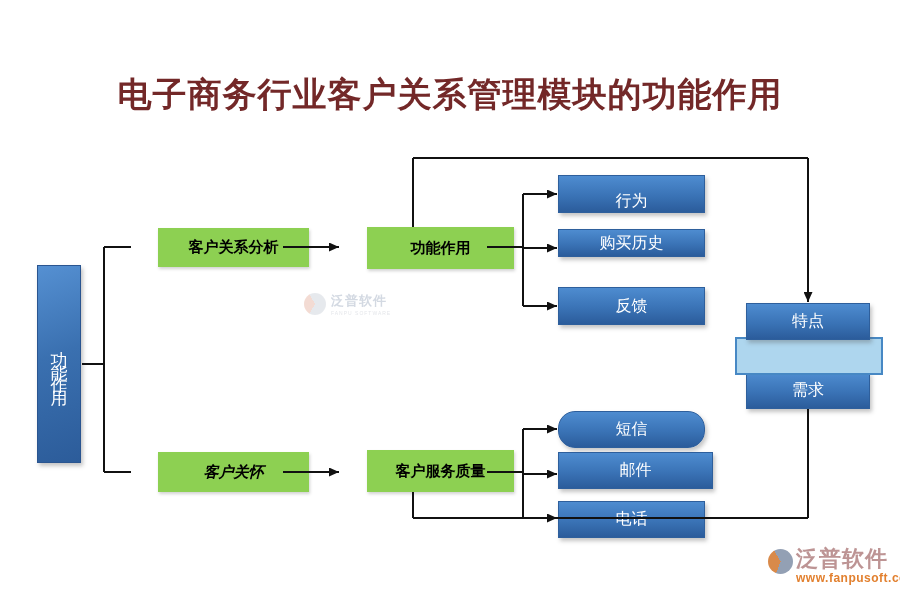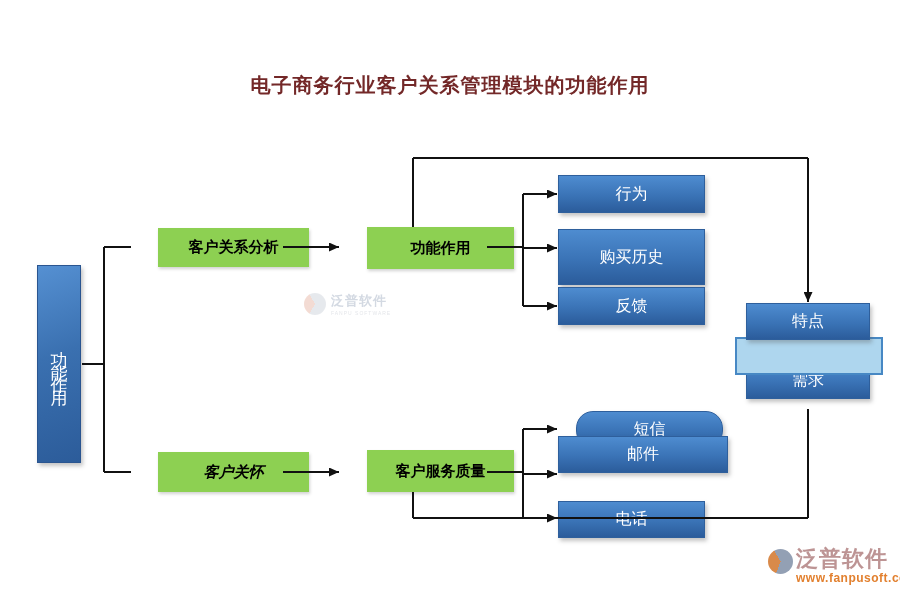--- a/index.html
+++ b/index.html
@@ -4,21 +4,21 @@
 <style>
   :root{
     --green:#8dd052; --blue-top:#4e8cd0; --blue-bot:#2b5c9b; --blue-border:#2e5f9c;
     --bar-fill:#aed6ee; --bar-border:#4788c4; --title-color:#732828;
     --line:#111111; --logo-orange:#e2802f; --logo-pink:#bd9494;
   }
   html,body{margin:0;padding:0;background:#ffffff;}
   .canvas{position:relative;width:900px;height:600px;background:#ffffff;overflow:hidden;
           font-family:"Liberation Sans",sans-serif;}
   .title{position:absolute;top:72px;left:0;width:100%;text-align:center;
-         font-family:"Liberation Serif",serif;font-weight:bold;font-size:20px;
+         font-family:"Liberation Serif",serif;font-weight:bold;font-size:34px;
          letter-spacing:1px;color:var(--title-color);}
   .node{position:absolute;display:flex;align-items:center;justify-content:center;
         box-sizing:border-box;z-index:1;}
   .box-green{background:var(--green);color:#000;font-weight:bold;font-size:15px;
         box-shadow:1px 2px 3px rgba(0,0,0,0.18);margin-left:27px;}
   .box-blue{background:linear-gradient(180deg,var(--blue-top) 0%,#3a73b6 55%,var(--blue-bot) 100%);
         border:1px solid var(--blue-border);color:#fff;font-size:16px;
         box-shadow:2px 3px 4px rgba(90,90,90,0.35);}
   .root-box{background:linear-gradient(160deg,#5590d2 0%,#3a70b0 45%,#2c5c9a 100%);
         border:1px solid #2a5590;color:#fff;box-shadow:2px 3px 4px rgba(90,90,90,0.35);}
@@ -59,41 +59,41 @@
   <div class="node box-green" style="left:340px;top:227px;width:147px;height:42px;">
     <span>功能作用</span>
   </div>
   <div class="node box-green" style="left:131px;top:452px;width:151px;height:40px;font-style:italic;">
     <span>客户关怀</span>
   </div>
   <div class="node box-green" style="left:340px;top:450px;width:147px;height:42px;">
     <span>客户服务质量</span>
   </div>
 
-  <div class="node box-blue" style="left:558px;top:175px;width:147px;height:38px;">
+  <div class="node box-blue" style="left:558px;top:175px;width:147px;height:38px;align-items:flex-end;">
     <span>行为</span>
   </div>
-  <div class="node box-blue" style="left:558px;top:229px;width:147px;height:56px;">
+  <div class="node box-blue" style="left:558px;top:229px;width:147px;height:28px;">
     <span>购买历史</span>
   </div>
   <div class="node box-blue" style="left:558px;top:287px;width:147px;height:38px;text-align:center;">
     <span>反馈</span>
   </div>
 
-  <div class="node box-blue" style="left:576px;top:411px;width:147px;height:37px;border-radius:17px;">
+  <div class="node box-blue" style="left:558px;top:411px;width:147px;height:37px;border-radius:17px;">
     <span>短信</span>
   </div>
-  <div class="node box-blue" style="left:558px;top:436px;width:170px;height:37px;">
+  <div class="node box-blue" style="left:558px;top:452px;width:155px;height:37px;">
     <span>邮件</span>
   </div>
   <div class="node box-blue" style="left:558px;top:501px;width:147px;height:37px;">
     <span>电话</span>
   </div>
 
-  <div class="node box-blue z2" style="left:746px;top:362px;width:124px;height:37px;">
+  <div class="node box-blue z2" style="left:746px;top:372px;width:124px;height:37px;">
     <span>需求</span>
   </div>
   <div class="bar"></div>
   <div class="node box-blue z4" style="left:746px;top:303px;width:124px;height:37px;font-family:Liberation Serif, serif;">
     <span>特点</span>
   </div>
 
   <svg class="connectors" width="900" height="600">
     <defs>
       <marker id="arr" markerWidth="10" markerHeight="9" refX="10" refY="4.5" orient="auto" markerUnits="userSpaceOnUse">

